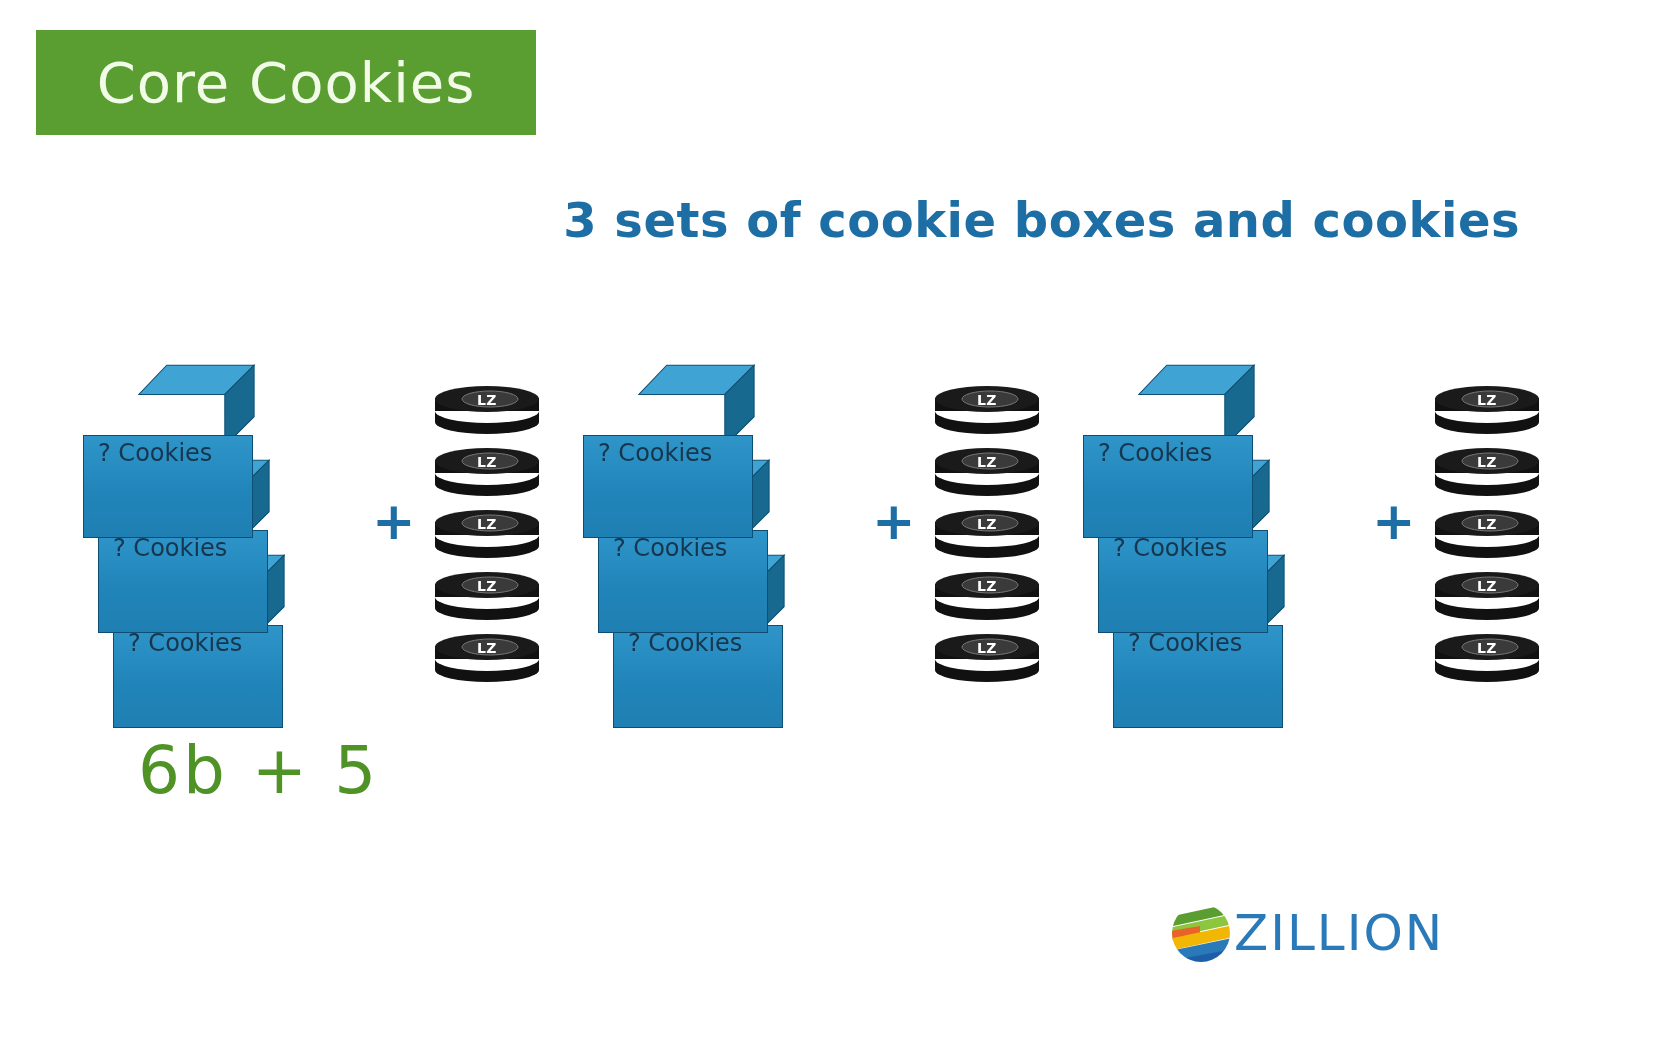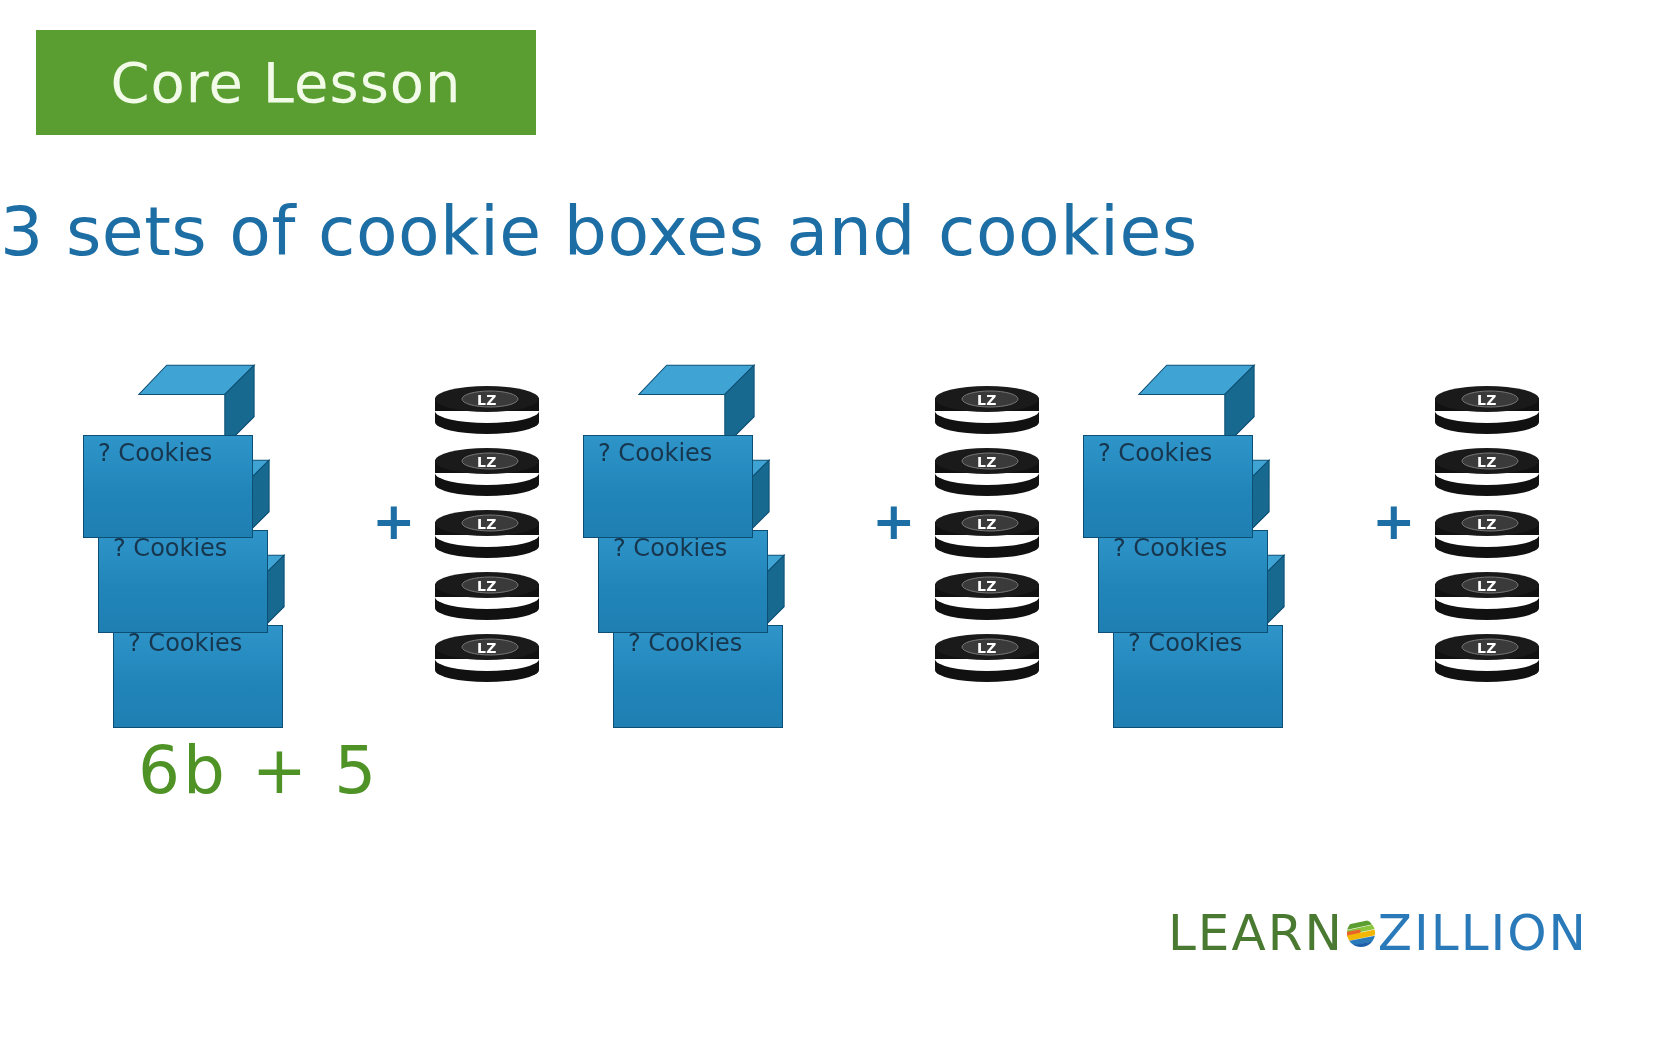--- a/index.html
+++ b/index.html
@@ -34,25 +34,25 @@
     font-weight: 400;
     letter-spacing: 1px;
   }
 
   
   #slide-title {
     position: absolute;
     left: 0;
     top: 192px;
     width: 1520px;
-    text-align: left;
+    text-align: right;
     color: #1c6ea4;
-    font-size: 68px;
-    font-family: "DejaVu Sans", sans-serif;
-    font-weight: 400;
+    font-size: 48px;
+    font-family: "DejaVu Sans", sans-serif;
+    font-weight: 700;
     letter-spacing: 0.5px;
   }
 
   
   .group {
     position: absolute;
     top: 352px;
     width: 480px;
     height: 350px;
   }
@@ -193,21 +193,21 @@
     color: #2a7ab9;
     font-size: 50px;
     letter-spacing: 2px;
     font-family: "DejaVu Sans", sans-serif;
   }
 </style>
 </head>
 <body>
 
 <div id="lesson-banner">
-  <span id="lesson-banner-label">Core Lesson</span>
+  <span id="lesson-banner-label">Core Cookies</span>
 </div>
 
 <div id="slide-title">3 sets of cookie boxes and cookies</div>
 
 <div class="group" id="group-1">
   <div class="boxes-stack">
 
     <div class="box3d box-1">
       <svg class="box-top" viewBox="0 0 232 190">
         <polygon points="3,84 58,26 231,26 173,84" fill="#3fa4d4" stroke="#0d4f74" stroke-width="2"></polygon>
@@ -477,21 +477,20 @@
         <ellipse cx="58" cy="15" rx="28" ry="8" fill="#3a3a3a" stroke="#777" stroke-width="1"></ellipse>
       </svg>
       <div class="cookie-label">LZ</div>
     </div>
   </div>
 </div>
 
 <div id="equation-expression">6b + 5</div>
 
 <div id="brand-logo">
-  <span id="brand-learn">LEARN</span>
   <svg id="brand-globe" viewBox="0 0 62 62">
     <defs>
       <clipPath id="globeClip">
           <circle cx="31" cy="31" r="29"></circle>
         </clipPath>
     </defs>
     <g clip-path="url(#globeClip)">
       <rect x="0" y="0" width="62" height="62" fill="#ffffff"></rect>
       <polygon points="-6,16 68,0 68,10 -6,26" fill="#5a9e31"></polygon>
       <polygon points="-6,27 68,11 68,21 -6,37" fill="#8cc63f"></polygon>

